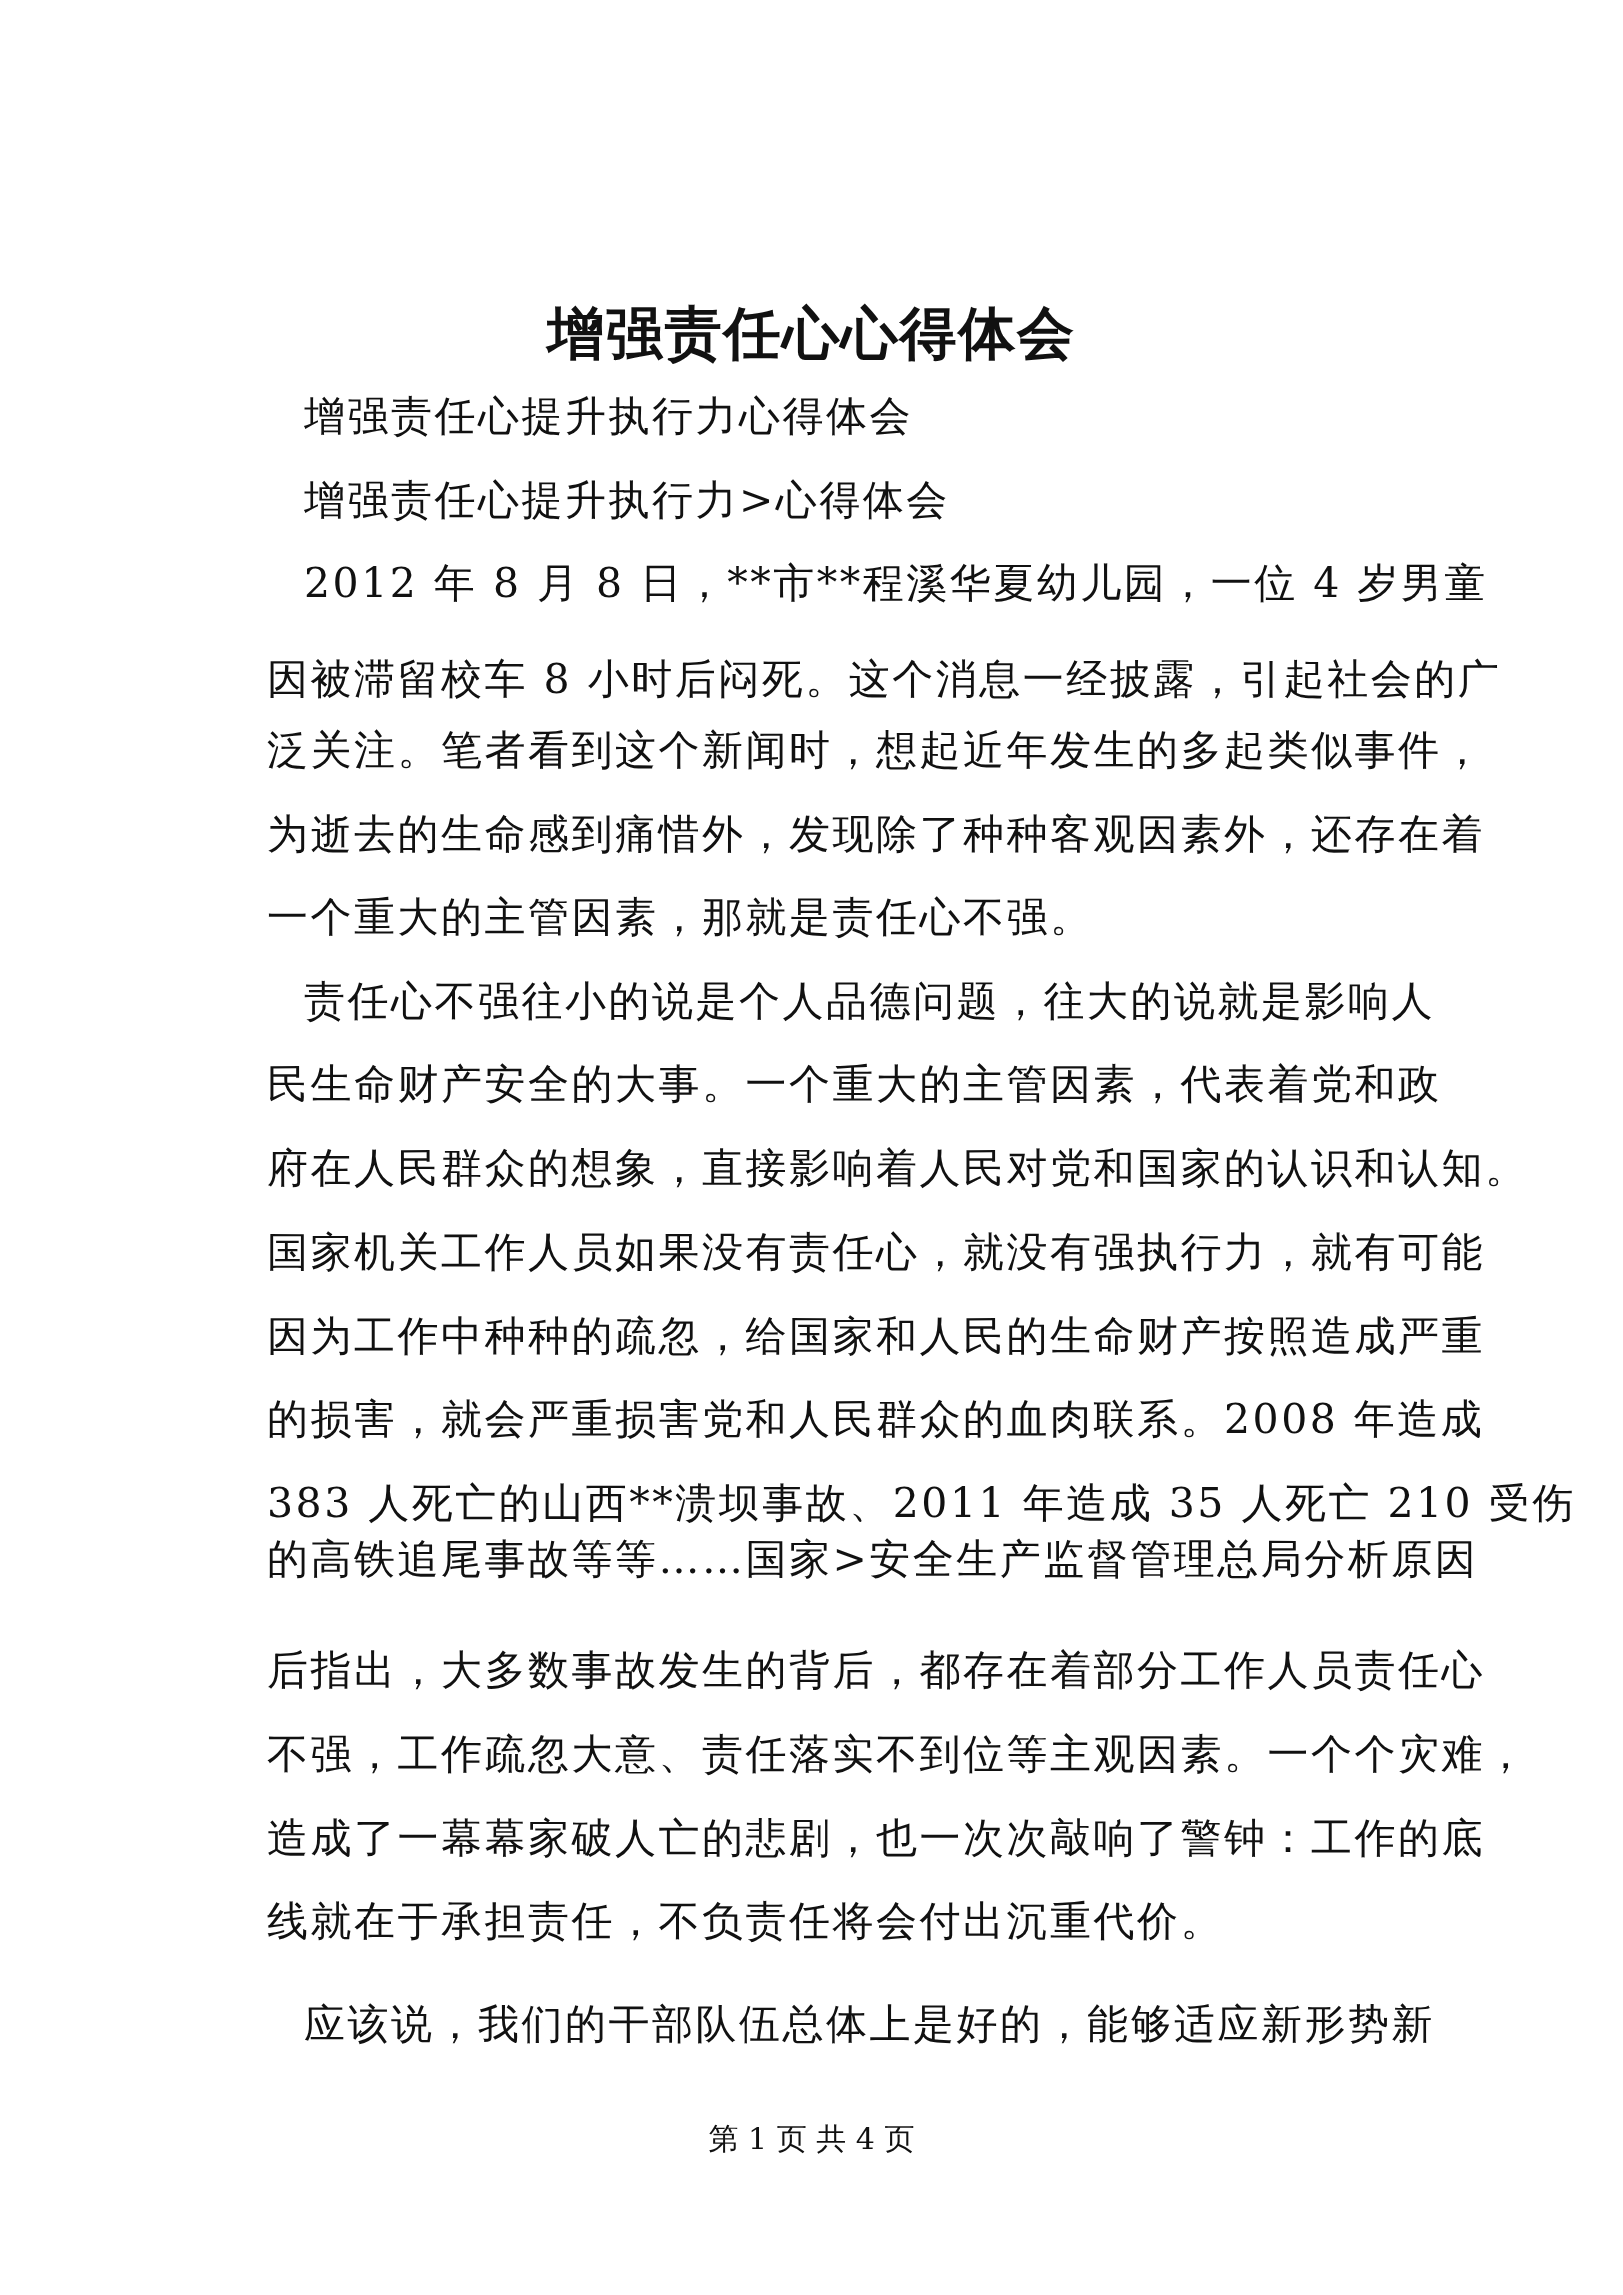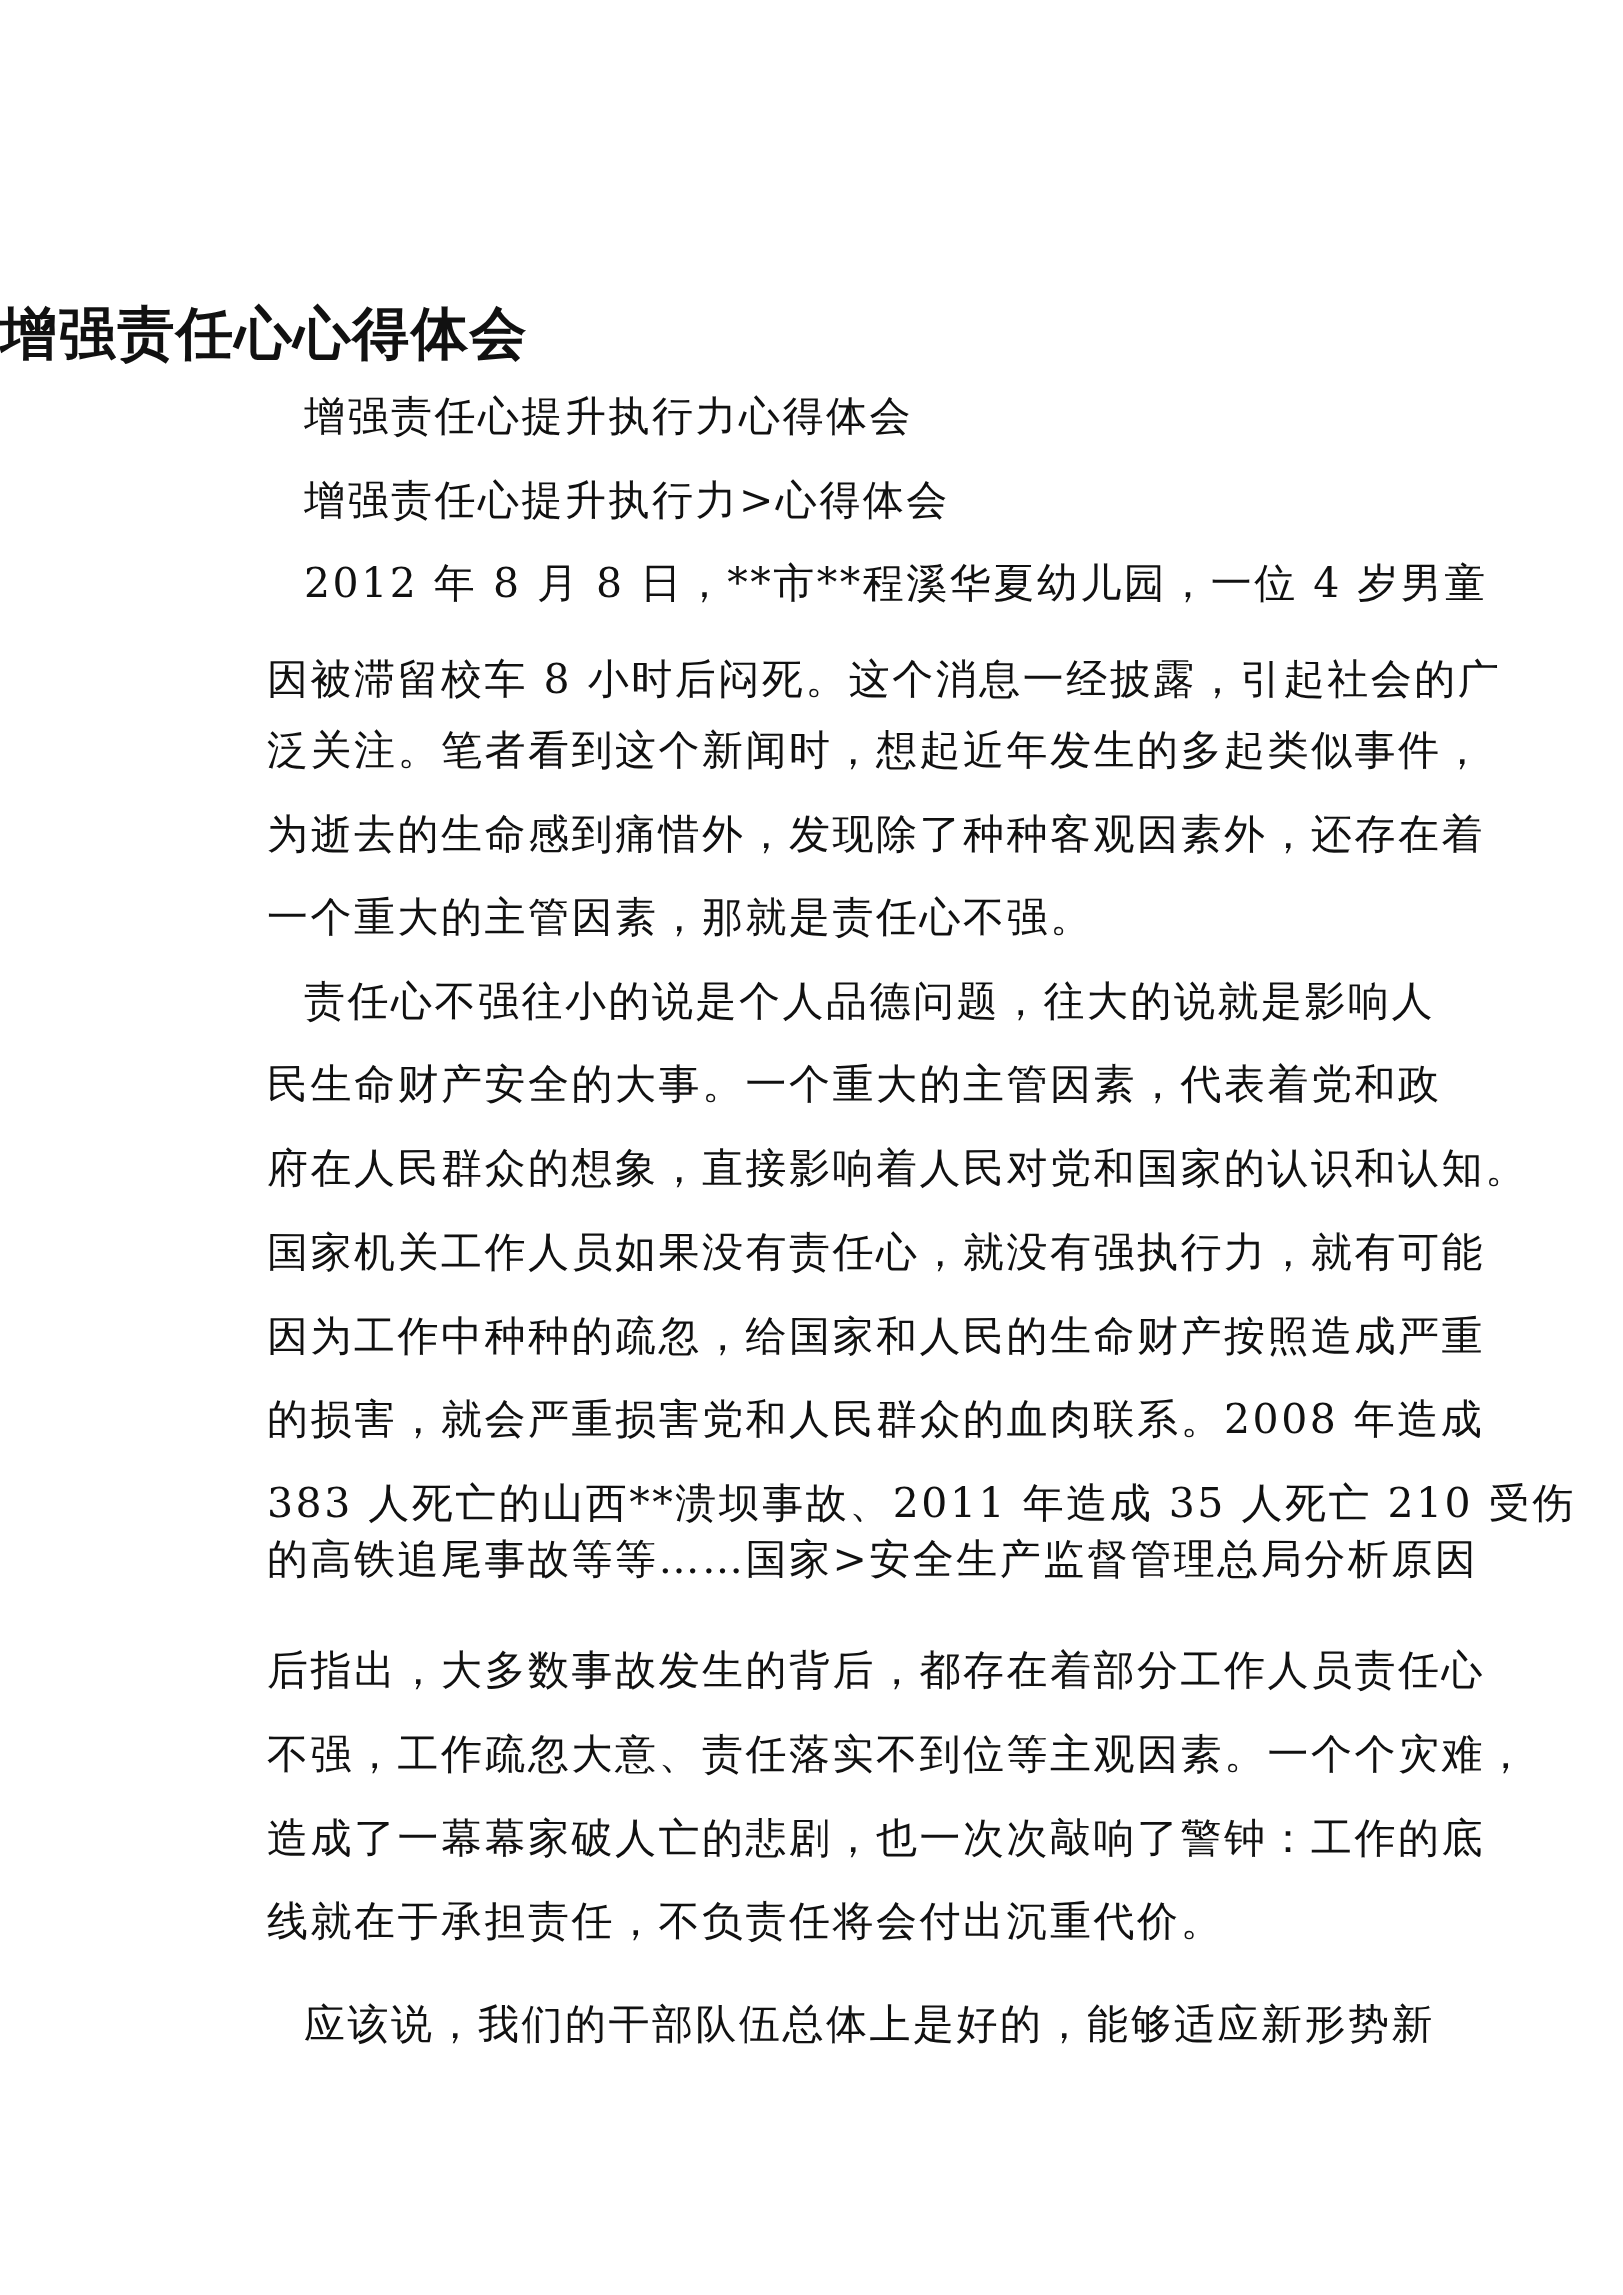--- a/index.html
+++ b/index.html
@@ -1,19 +1,19 @@
 <!DOCTYPE html>
 <html style="font-size:13.5px"><head>
 <meta charset="utf-8">
 <style>
   html, body { margin: 0; padding: 0; background: #ffffff; }
   body { width: 1623px; height: 2295px; position: relative; overflow: hidden;
          font-family: "DejaVu Serif", "Liberation Serif", serif; color: #111111; }
   .page { position: absolute; left: 0; top: 0; width: 1623px; height: 2295px; background: #ffffff; }
-  .title { position: absolute; left: 0; width: 1623px; top: 298px; text-align: left;
+  .title { position: absolute; left: 0; width: 1623px; top: 298px; text-align: center;
            font-family: "DejaVu Sans", "Liberation Sans", sans-serif; font-weight: bold;
            font-size: 57px; line-height: 71px; letter-spacing: 1.7px; }
   .line { position: absolute; left: 267px; width: 1153px; white-space: nowrap;
           font-size: 41px; line-height: 51px; letter-spacing: 2.5px; text-align: justify; text-align-last: justify; }
   .line.indent { left: 304px; width: 1116px; }
   .line.short { text-align-last: left; }
   .footer { position: absolute; left: 0; width: 1623px; top: 2122px; text-align: center;
             font-size: 30px; line-height: 34px; }
 </style>
 </head>
@@ -45,14 +45,15 @@
     <div class="line" style="top:1645px">后指出，大多数事故发生的背后，都存在着部分工作人员责任心</div>
     <div class="line" style="top:1729px">不强，工作疏忽大意、责任落实不到位等主观因素。一个个灾难，</div>
     <div class="line" style="top:1813px">造成了一幕幕家破人亡的悲剧，也一次次敲响了警钟：工作的底</div>
     <div class="line short" style="top:1896px">线就在于承担责任，不负责任将会付出沉重代价。</div>
   </div>
 
   <div>
     <div class="line indent" style="top:1999px">应该说，我们的干部队伍总体上是好的，能够适应新形势新</div>
   </div>
 
+  <div class="footer">第 1 页  共 4 页</div>
 </div>
 
 
 </body></html>

